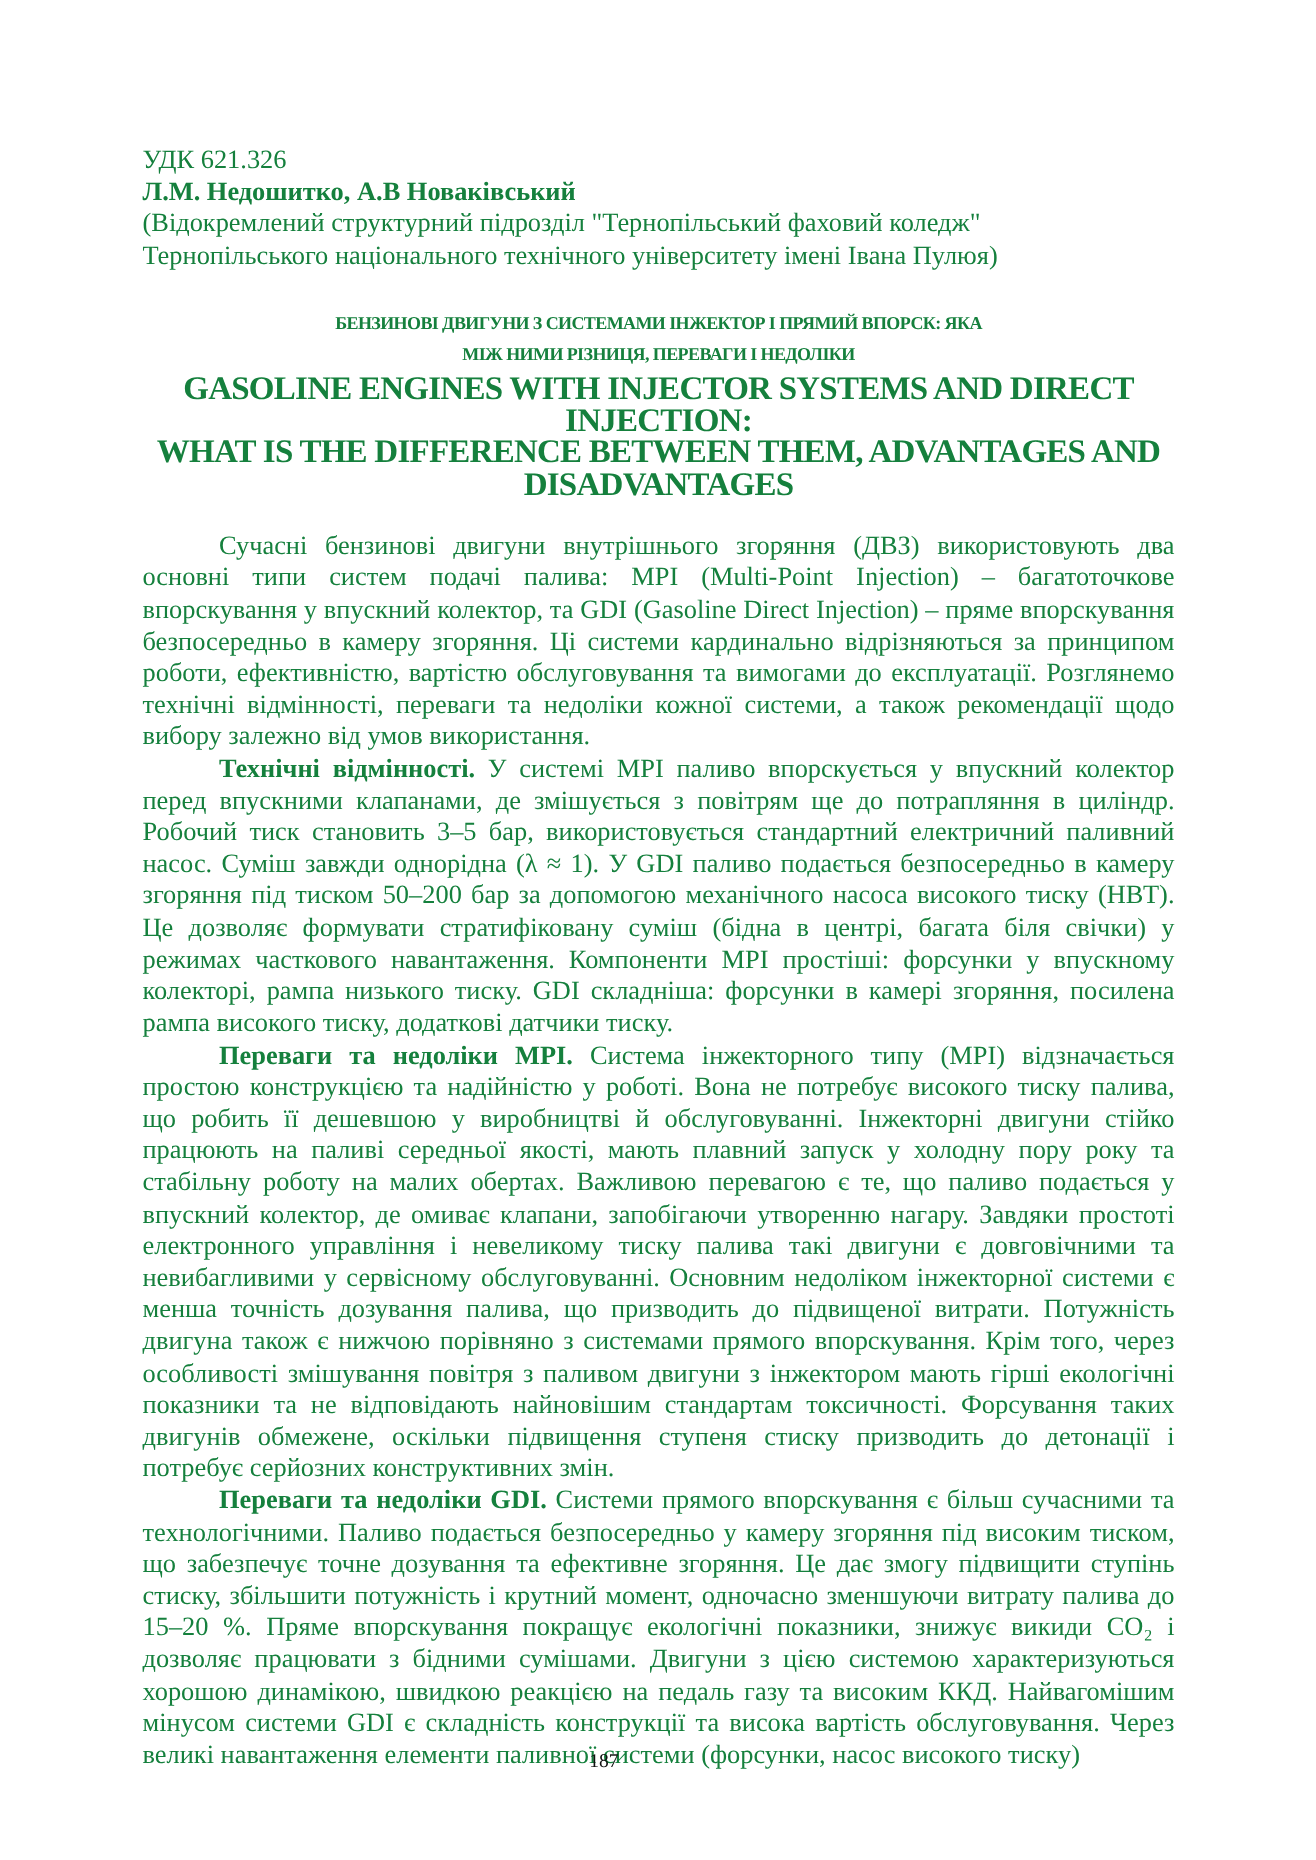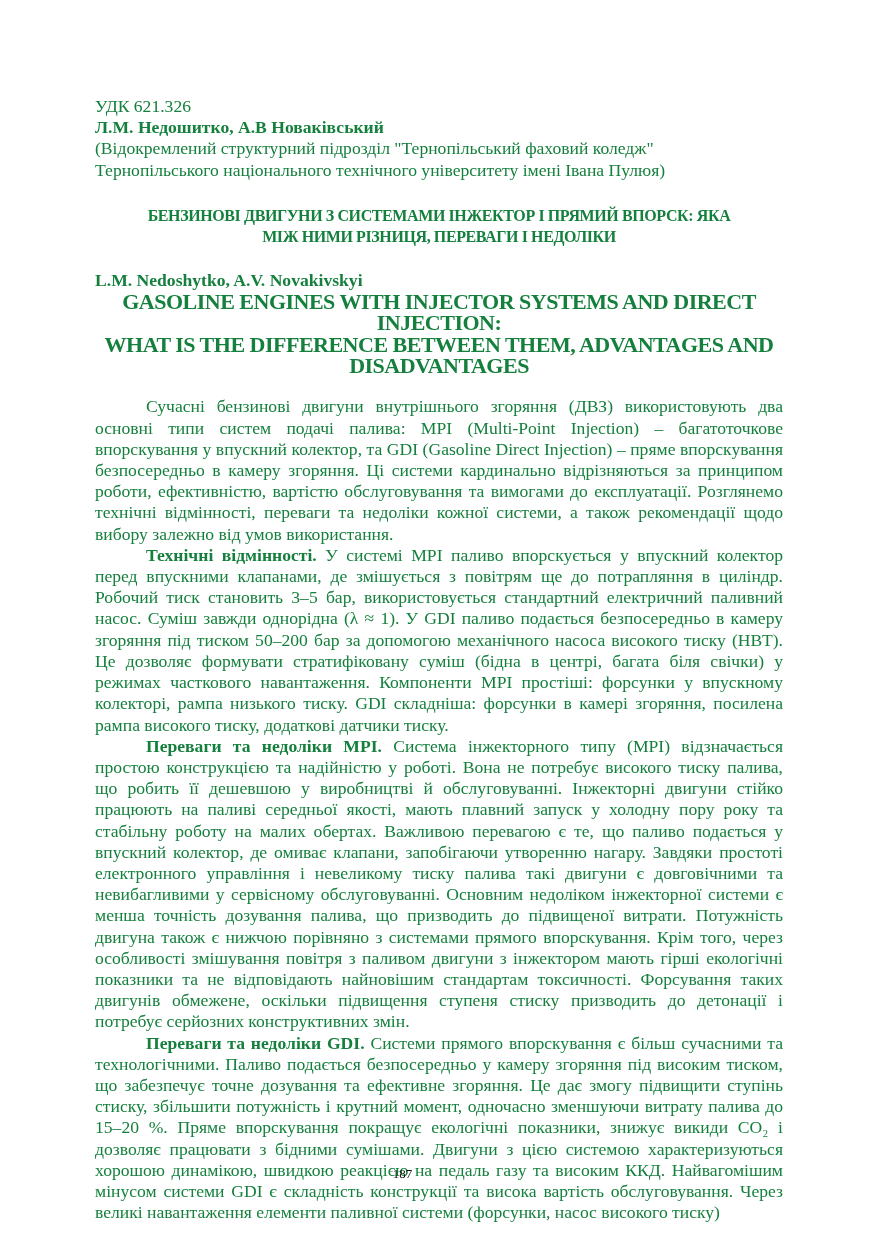--- a/index.html
+++ b/index.html
@@ -6,21 +6,21 @@
   body { width: 877px; height: 1240px; position: relative; overflow: hidden; }
   .page {
     position: absolute; left: 95px; top: 96px; width: 688px;
     font-family: "Liberation Serif", serif; font-size: 17.6px; line-height: 21.2px; color: #15803d;
   }
   .udk { margin: 0; }
   .authors { margin: 0; font-weight: bold; }
   .affil { margin: 0; }
   .title-uk {
     margin: 24px 0 0 0; text-align: center; font-weight: bold;
-    font-size: 16px; line-height: 21.4px; letter-spacing: -0.4px;
+    font-size: 12px; line-height: 21.4px; letter-spacing: -0.4px;
   }
   .authors-en { margin: 22px 0 0 0; font-weight: bold; }
   .title-en {
     margin: 0; text-align: center; font-weight: bold;
     font-size: 22px; line-height: 21.4px; letter-spacing: -0.5px;
   }
   .body { margin-top: 20px; }
   .body p { margin: 0; text-align: justify; text-indent: 51px; }
   .body b { font-weight: bold; }
   .page-number {
@@ -35,21 +35,20 @@
   <p class="udk">УДК 621.326</p>
   <p class="authors">Л.М. Недошитко, А.В Новаківський</p>
   <p class="affil">(Відокремлений структурний підрозділ "Тернопільський фаховий коледж"</p>
   <p class="affil">Тернопільського національного технічного університету імені Івана Пулюя)</p>
 
   <div class="title-uk">
     <div>БЕНЗИНОВІ ДВИГУНИ З СИСТЕМАМИ ІНЖЕКТОР І ПРЯМИЙ ВПОРСК: ЯКА</div>
     <div>МІЖ НИМИ РІЗНИЦЯ, ПЕРЕВАГИ І НЕДОЛІКИ</div>
   </div>
 
-  <p class="authors-en">L.M. Nedoshytko, A.V. Novakivskyi</p>
 
   <div class="title-en">
     <div>GASOLINE ENGINES WITH INJECTOR SYSTEMS AND DIRECT INJECTION:</div>
     <div>WHAT IS THE DIFFERENCE BETWEEN THEM, ADVANTAGES AND</div>
     <div>DISADVANTAGES</div>
   </div>
 
   <div class="body">
     <p><span>Сучасні бензинові двигуни внутрішнього згоряння (ДВЗ) використовують два основні типи систем подачі палива: MPI (Multi-Point Injection) – багатоточкове впорскування у впускний колектор, та GDI (Gasoline Direct Injection) – пряме впорскування безпосередньо в камеру згоряння. Ці системи кардинально відрізняються за принципом роботи, ефективністю, вартістю обслуговування та вимогами до експлуатації. Розглянемо технічні відмінності, переваги та недоліки кожної системи, а також рекомендації щодо вибору залежно від умов використання.</span></p>
     <p><b>Технічні відмінності.</b><span> У системі MPI паливо впорскується у впускний колектор перед впускними клапанами, де змішується з повітрям ще до потрапляння в циліндр. Робочий тиск становить 3–5 бар, використовується стандартний електричний паливний насос. Суміш завжди однорідна (λ ≈ 1). У GDI паливо подається безпосередньо в камеру згоряння під тиском 50–200 бар за допомогою механічного насоса високого тиску (НВТ). Це дозволяє формувати стратифіковану суміш (бідна в центрі, багата біля свічки) у режимах часткового навантаження. Компоненти MPI простіші: форсунки у впускному колекторі, рампа низького тиску. GDI складніша: форсунки в камері згоряння, посилена рампа високого тиску, додаткові датчики тиску.</span></p>

